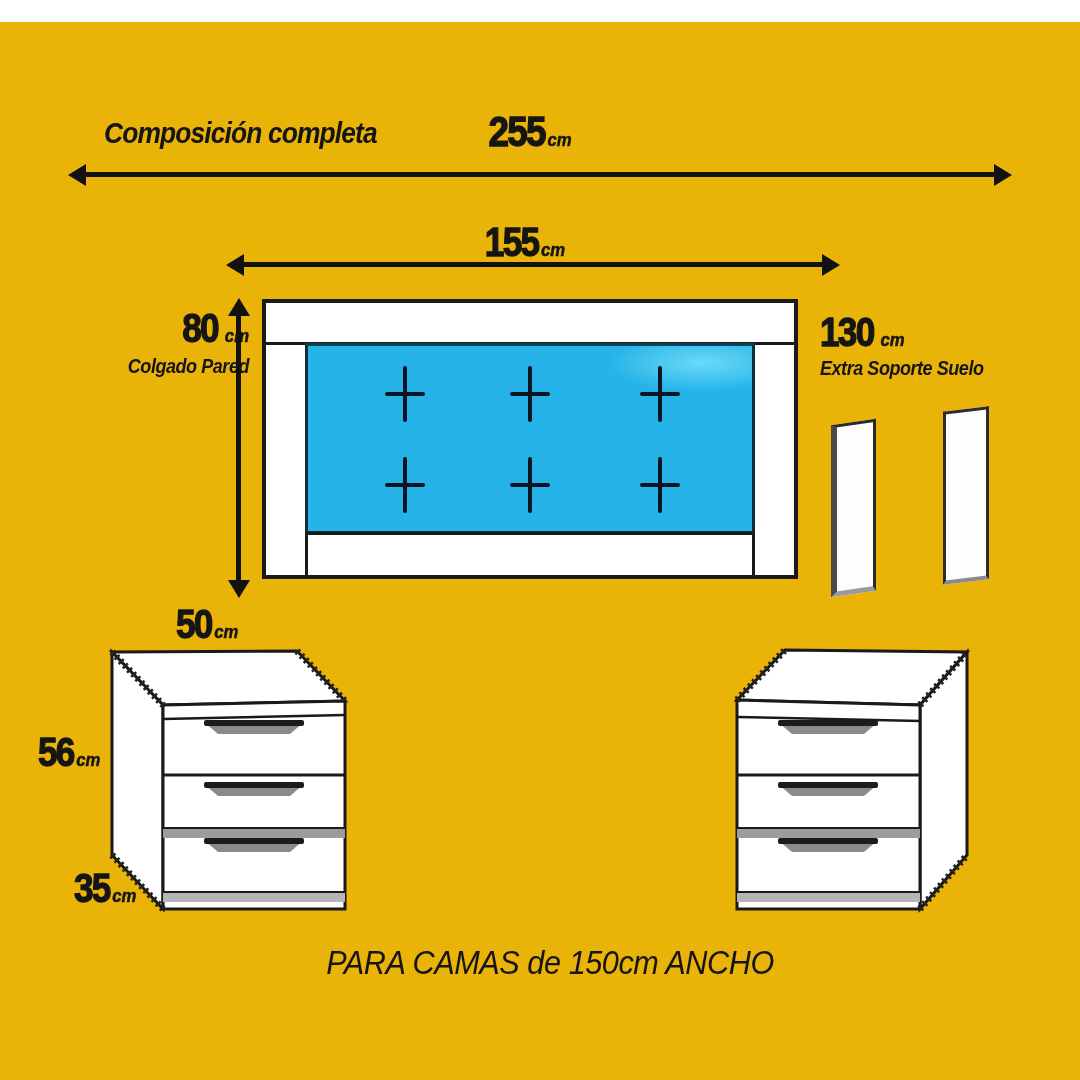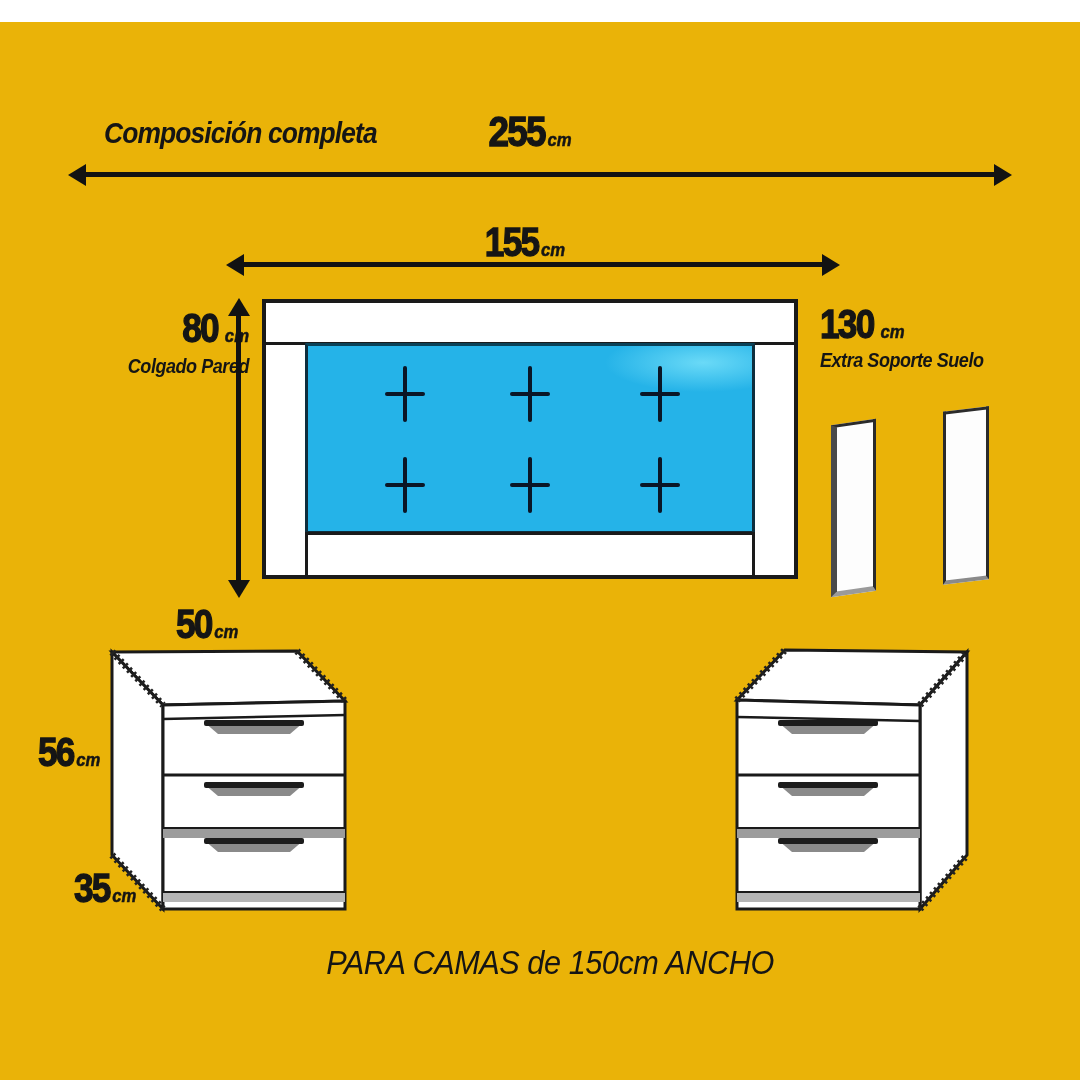--- a/index.html
+++ b/index.html
@@ -40,21 +40,21 @@
   .caption {
     font-size: 20px; font-weight: bold; font-style: italic;
     letter-spacing: -0.5px; white-space: nowrap;
   }
 
   .lbl-255 { position: absolute; left: 530px; top: 86px; transform: translateX(-50%) scaleX(0.88); transform-origin: center top; }
   .lbl-155 { position: absolute; left: 525px; top: 198px; transform: translateX(-50%) scaleX(0.88); transform-origin: center top; }
   .lbl-80  { position: absolute; left: 75px;  top: 284px; width: 174px; transform-origin: right top; }
   .lbl-80 .dim { justify-content: flex-end; transform: scaleX(0.88); transform-origin: right top; }
   .lbl-80 .caption { text-align: right; margin-top: 4px; transform: scaleX(0.9); transform-origin: right top; }
-  .lbl-130 { position: absolute; left: 820px; top: 280px; }
+  .lbl-130 { position: absolute; left: 820px; top: 288px; }
   .lbl-130 .dim { transform: scaleX(0.88); transform-origin: left top; }
   .lbl-130 .caption { margin-top: 2px; transform: scaleX(0.9); transform-origin: left top; }
   .lbl-50 { position: absolute; left: 176px; top: 580px; transform: scaleX(0.88); transform-origin: left top; }
   .lbl-56 { position: absolute; left: 38px;  top: 708px; transform: scaleX(0.88); transform-origin: left top; }
   .lbl-35 { position: absolute; left: 74px;  top: 844px; transform: scaleX(0.88); transform-origin: left top; }
   .lbl-50 .num, .lbl-56 .num, .lbl-35 .num { font-size: 40px; }
 
   
   .harrow { position: absolute; height: 5px; background: #121212; }
   .harrow::before {

